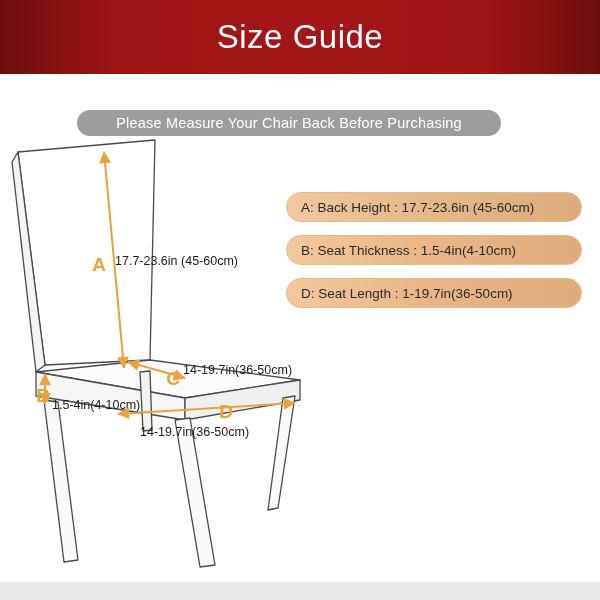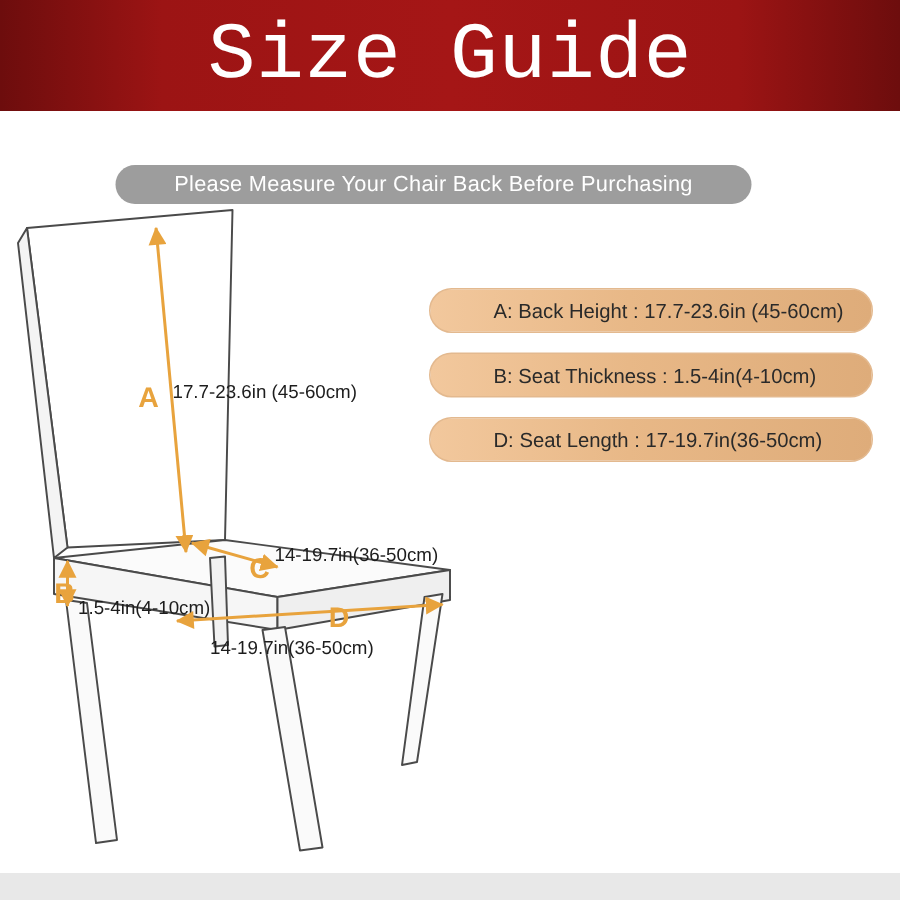--- a/index.html
+++ b/index.html
@@ -29,24 +29,24 @@
     height: 74px;
     background: #8c1010;
     background: linear-gradient(90deg,#6d0d0d 0%, #9c1414 18%, #a51616 50%, #9c1414 82%, #6d0d0d 100%);
     display: flex;
     align-items: center;
     justify-content: center;
     box-sizing: border-box;
   }
   .header-title {
     color: #ffffff;
-    font-size: 53px;
+    font-size: 33px;
     letter-spacing: 0.5px;
     font-weight: 400;
-    font-family: Liberation Mono, monospace;
+    font-family: Liberation Sans, sans-serif;
   }
   
   .subtitle-pill {
     position: absolute;
     left: 77px;
     top: 110px;
     width: 424px;
     height: 26px;
     background: #9d9d9d;
     border-radius: 13px;
@@ -74,21 +74,20 @@
     padding-left: 14px;
     box-sizing: border-box;
     margin-bottom: 13px;
     background: linear-gradient(90deg,#f2c89d 0%, #e8b887 45%, #deac7a 100%);
     border: 1px solid #e3b98f;
   }
   .legend-item span {
     font-size: 13.5px;
     color: #2a2a2a;
     white-space: nowrap;
-    margin-left: 28px;
   }
   
   svg.diagram {
     position: absolute;
     left: 0;
     top: 0;
     width: 600px;
     height: 600px;
   }
   .dim-label {
@@ -125,21 +124,21 @@
   </div>
 
   <div class="legend">
     <div class="legend-item">
       <span>A: Back Height : 17.7-23.6in (45-60cm)</span>
     </div>
     <div class="legend-item">
       <span>B: Seat Thickness : 1.5-4in(4-10cm)</span>
     </div>
     <div class="legend-item">
-      <span>D: Seat Length : 17-19.7in(36-50cm)</span>
+      <span>D: Seat Length : 1-19.7in(36-50cm)</span>
     </div>
   </div>
 
   <svg class="diagram" viewBox="0 0 600 600">
     <defs>
       <marker id="arrHead" markerWidth="7" markerHeight="7" refX="5.6" refY="3" orient="auto">
         <path d="M0,0 L6,3 L0,6 z" fill="#e8a33d"></path>
       </marker>
       <marker id="arrTail" markerWidth="7" markerHeight="7" refX="0.4" refY="3" orient="auto">
         <path d="M6,0 L0,3 L6,6 z" fill="#e8a33d"></path>

